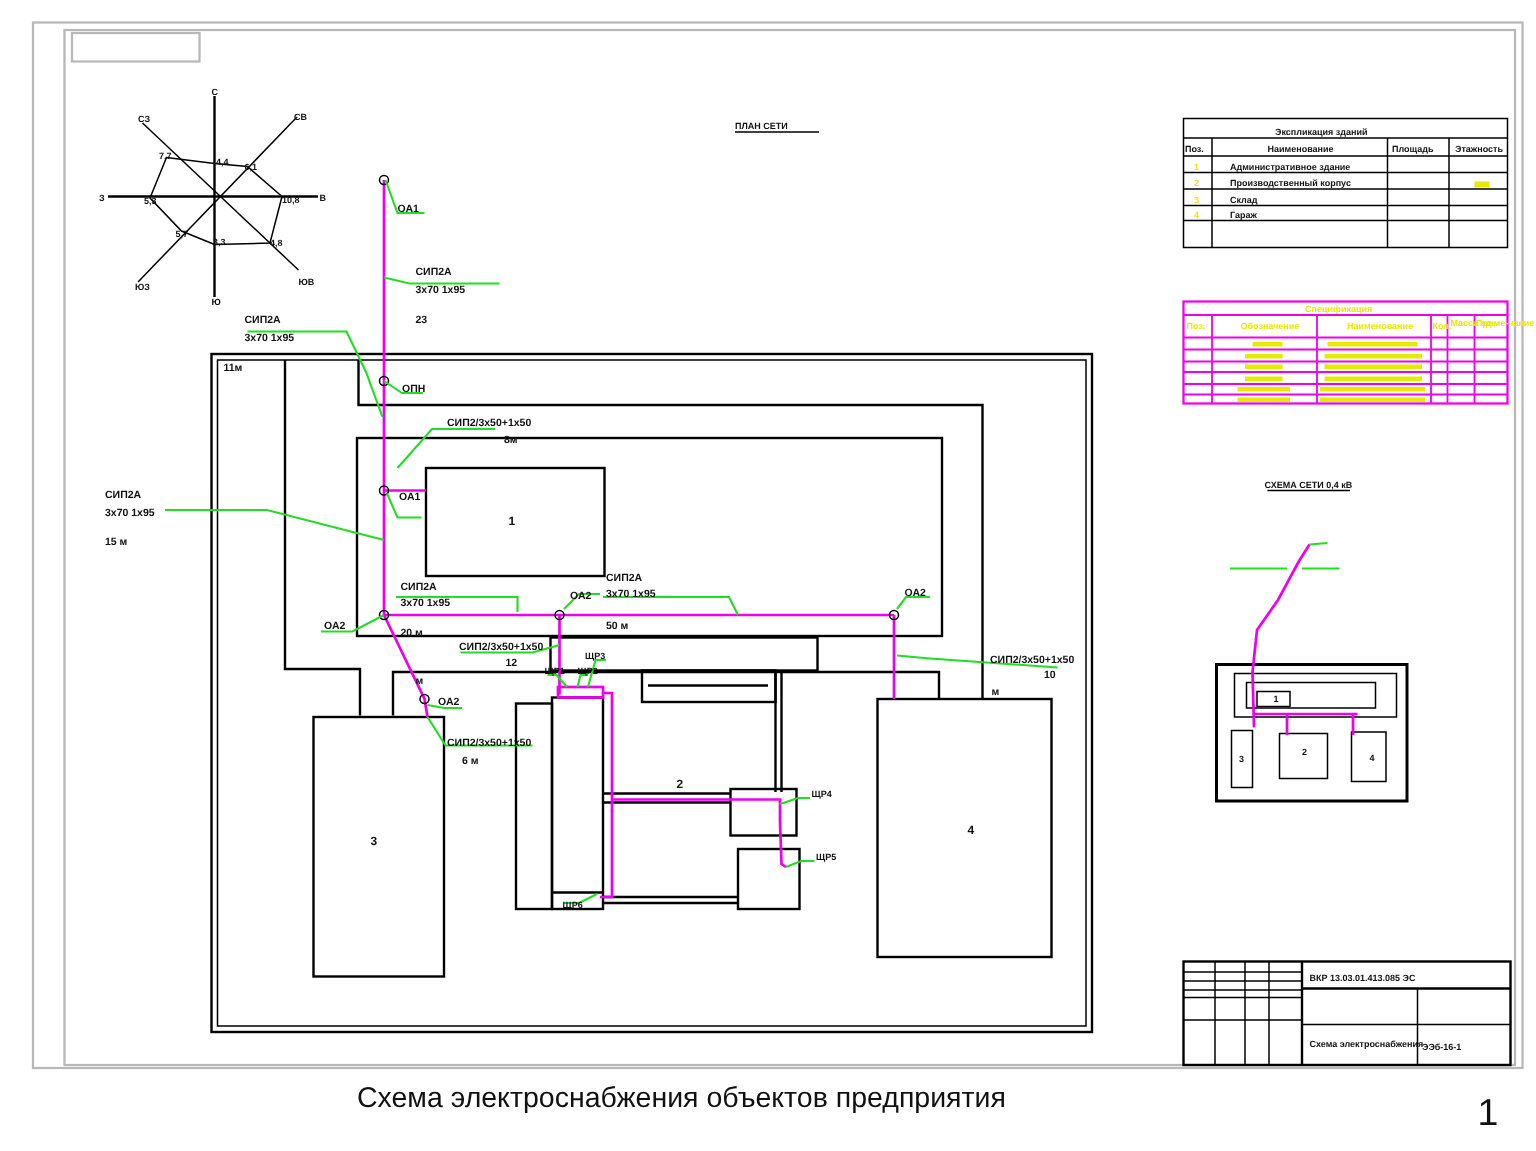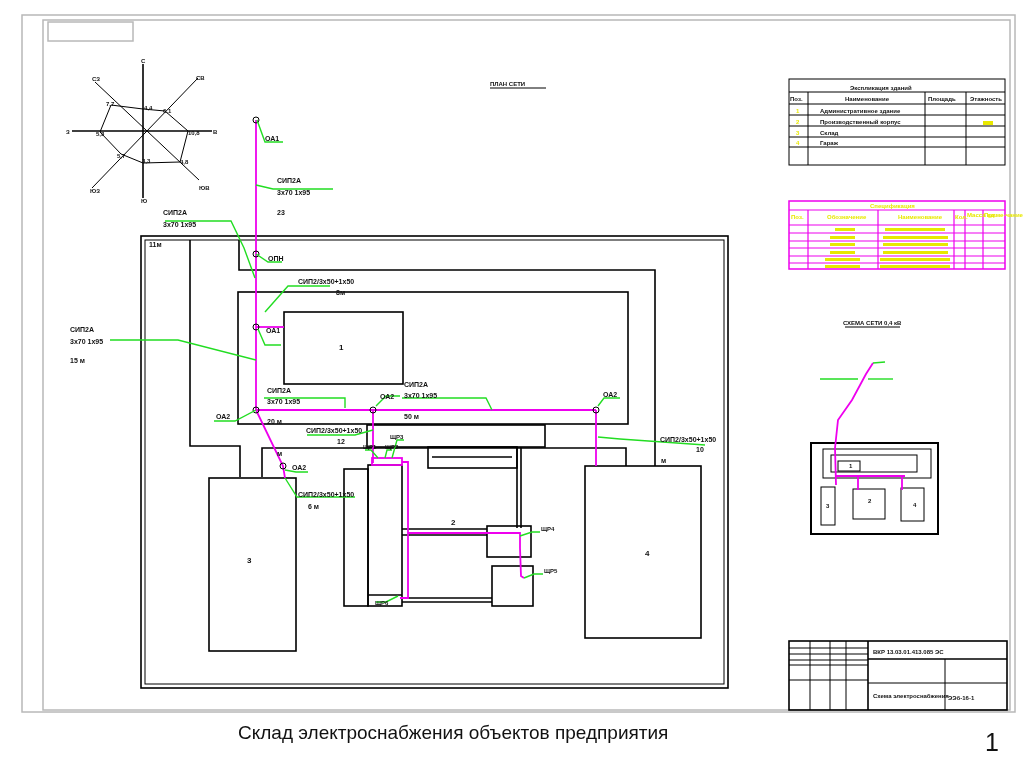--- a/index.html
+++ b/index.html
@@ -274,14 +274,14 @@
     <line x1="789" y1="648" x2="868" y2="648" class="k1"></line>
     <line x1="789" y1="654" x2="868" y2="654" class="k1"></line>
     <line x1="789" y1="660" x2="868" y2="660" class="k1"></line>
     <line x1="789" y1="680" x2="868" y2="680" class="k1"></line>
     <text x="873" y="654" class="tg">ВКР 13.03.01.413.085 ЭС</text>
     <text x="873" y="698" class="tg">Схема электроснабжения</text>
     <text x="948" y="700" class="tg">ЭЭб-16-1</text>
   </g>
 </svg>
 
-<div id="caption">Склад электроснабжения объектов предприятия</div>
+<div id="caption">Схема электроснабжения объектов предприятия</div>
 <div id="slide-number">1</div>
 
 </body></html>

